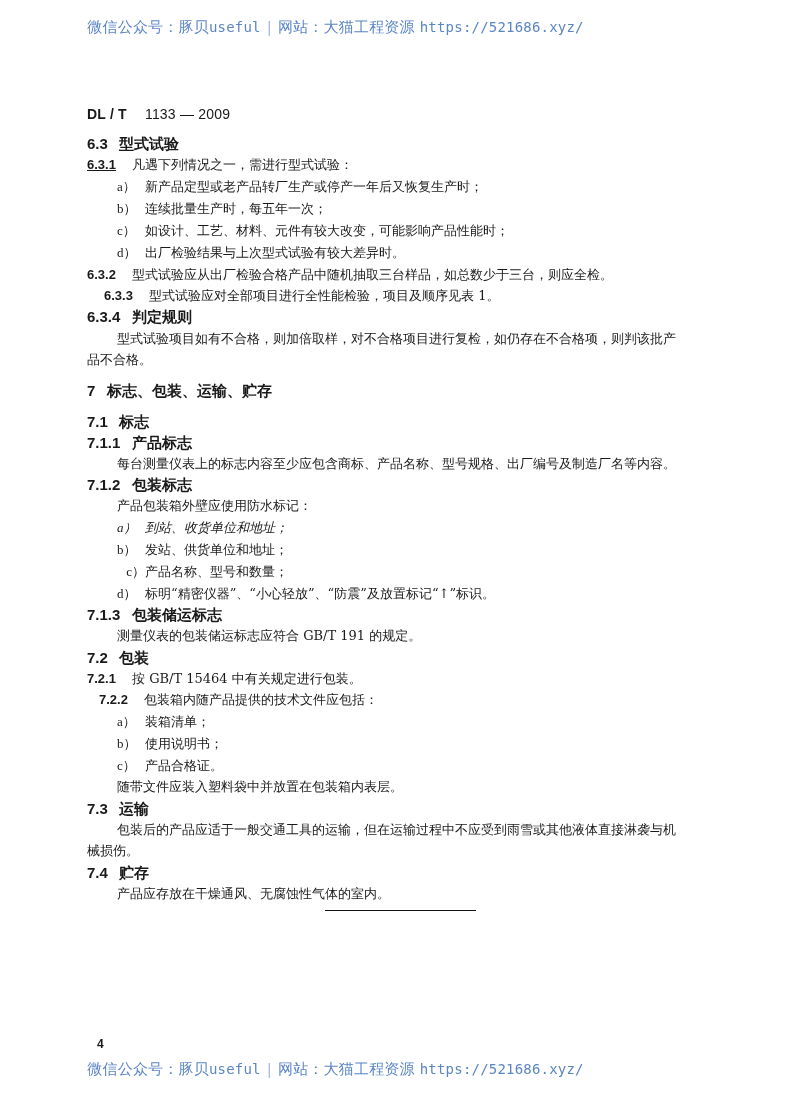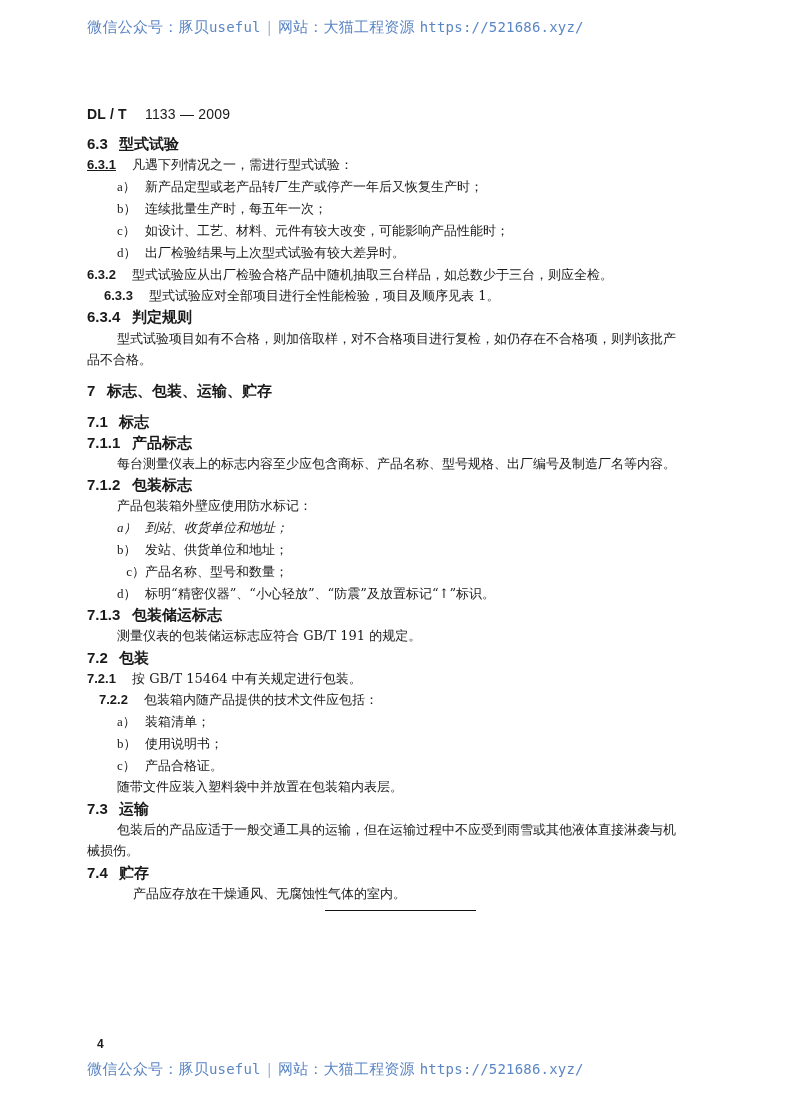--- a/index.html
+++ b/index.html
@@ -128,21 +128,21 @@
 
 <div class="line h" style="left:87px; top:799px;">
   <span class="no" style="width:32px;">7.3</span><span>运输</span>
 </div>
 <div class="line" style="left:117px; top:820px;">包装后的产品应适于一般交通工具的运输，但在运输过程中不应受到雨雪或其他液体直接淋袭与机</div>
 <div class="line" style="left:87px; top:841px;">械损伤。</div>
 
 <div class="line h" style="left:87px; top:863px;">
   <span class="no" style="width:32px;">7.4</span><span>贮存</span>
 </div>
-<div class="line" style="left:133px; top:884px;">产品应存放在干燥通风、无腐蚀性气体的室内。</div>
+<div class="line" style="left:117px; top:884px;">产品应存放在干燥通风、无腐蚀性气体的室内。</div>
 
 <div class="rule"></div>
 
 <div class="page-num">4</div>
 
 <div class="wm wm-bottom">
   <span>微信公众号：豚贝</span><span class="mono">useful</span><span class="sep">|</span><span>网站：大猫工程资源</span> <span class="mono">https://521686.xyz/</span>
 </div>
 
 </body></html>

